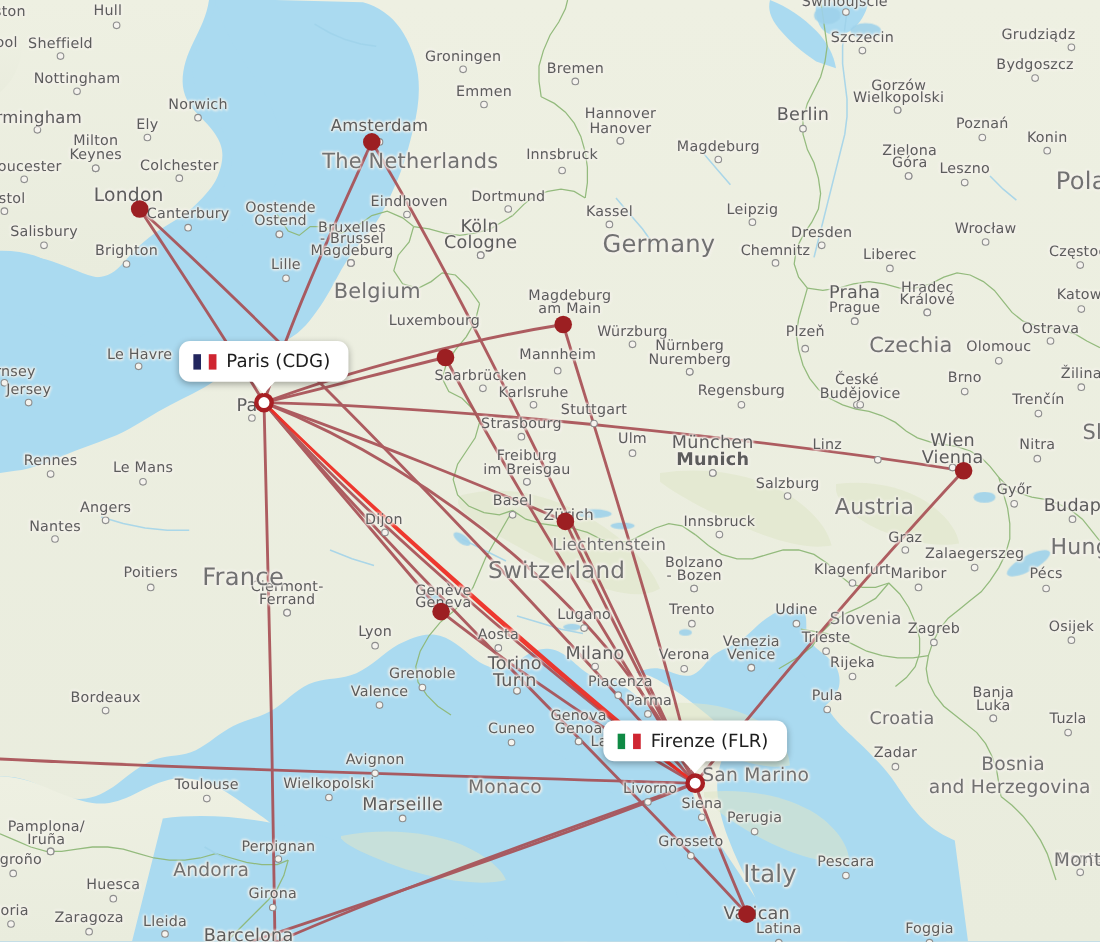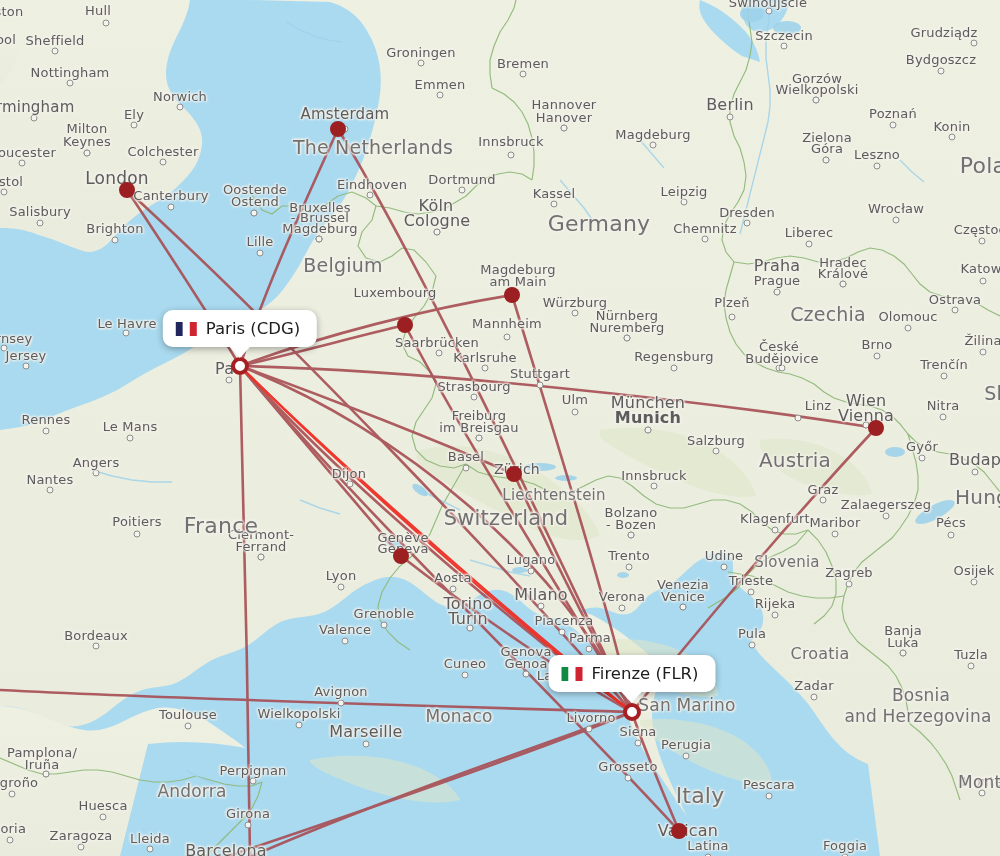--- a/index.html
+++ b/index.html
@@ -354,21 +354,21 @@
       <div class="lbl" style="left: 479px; top: 427px; font-size: 13px;">im Breisgau</div>
       <div class="citydot" style="left: 466px; top: 468px;"></div>
       <div class="lbl" style="left: 466px; top: 456px; font-size: 13px;">Basel</div>
       <div class="citydot" style="left: 514px; top: 474px;"></div>
       <div class="lbl" style="left: 517px; top: 469px; font-size: 14px;">Zürich</div>
       <div class="citydot" style="left: 654px; top: 486px;"></div>
       <div class="lbl" style="left: 654px; top: 475px; font-size: 13px;">Innsbruck</div>
       <div class="citydot" style="left: 716px; top: 451px;"></div>
       <div class="lbl" style="left: 716px; top: 440px; font-size: 13px;">Salzburg</div>
       <div class="citydot" style="left: 798px; top: 418px;"></div>
-      <div class="lbl" style="left: 818px; top: 405px; font-size: 13px; text-align: right;">Linz</div>
+      <div class="lbl" style="left: 752px; top: 405px; font-size: 13px; text-align: right;">Linz</div>
       <div class="citydot" style="left: 866px; top: 425px;"></div>
       <div class="lbl" style="left: 866px; top: 400px; font-size: 16px;">Wien</div>
       <div class="citydot" style="left: 866px; top: 425px;"></div>
       <div class="lbl" style="left: 866px; top: 415px; font-size: 16px;">Vienna</div>
       <div class="citydot" style="left: 943px; top: 417px;"></div>
       <div class="lbl" style="left: 943px; top: 405px; font-size: 13px;">Nitra</div>
       <div class="citydot" style="left: 922px; top: 458px;"></div>
       <div class="lbl" style="left: 922px; top: 446px; font-size: 13px;">Győr</div>
       <div class="citydot" style="left: 975px; top: 472px;"></div>
       <div class="lbl" style="left: 975px; top: 459px; font-size: 16px;">Budap</div>

